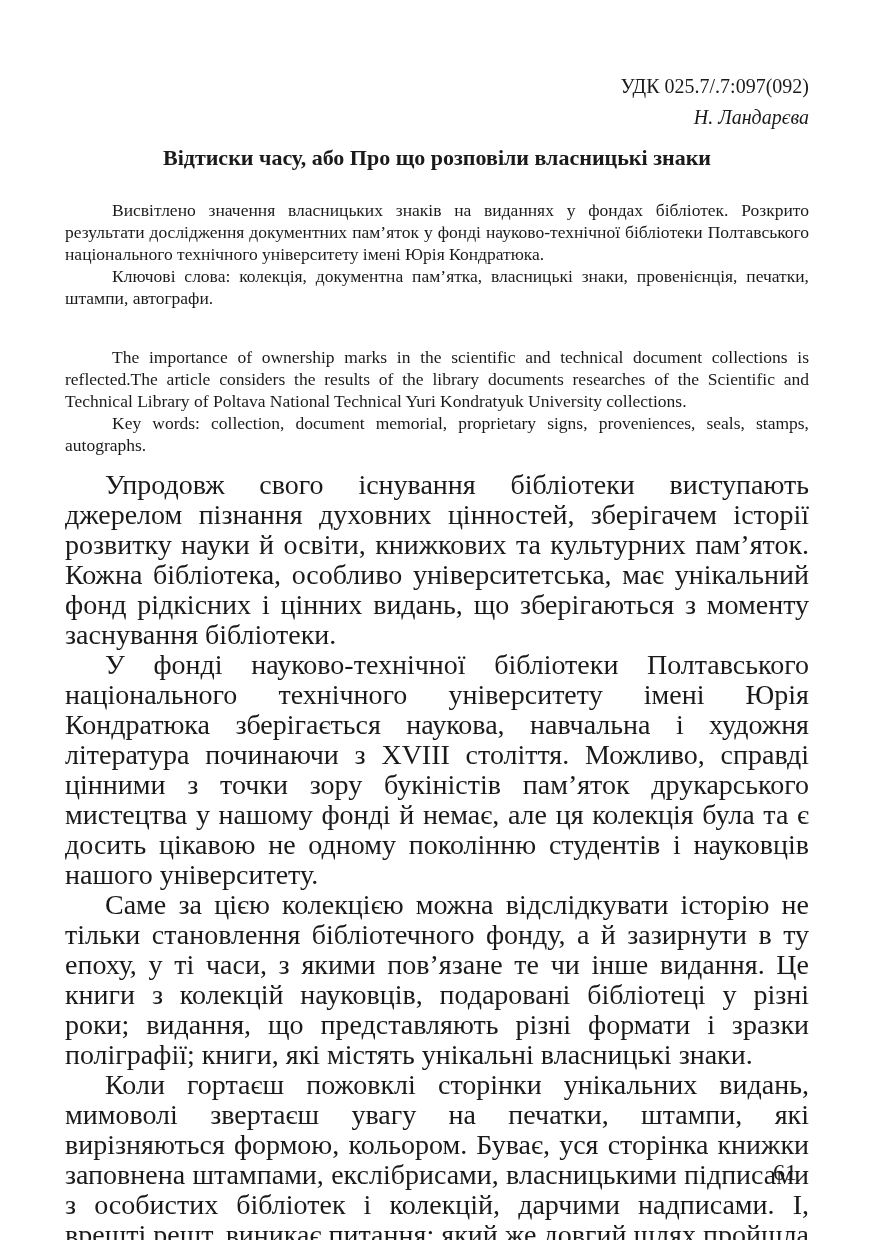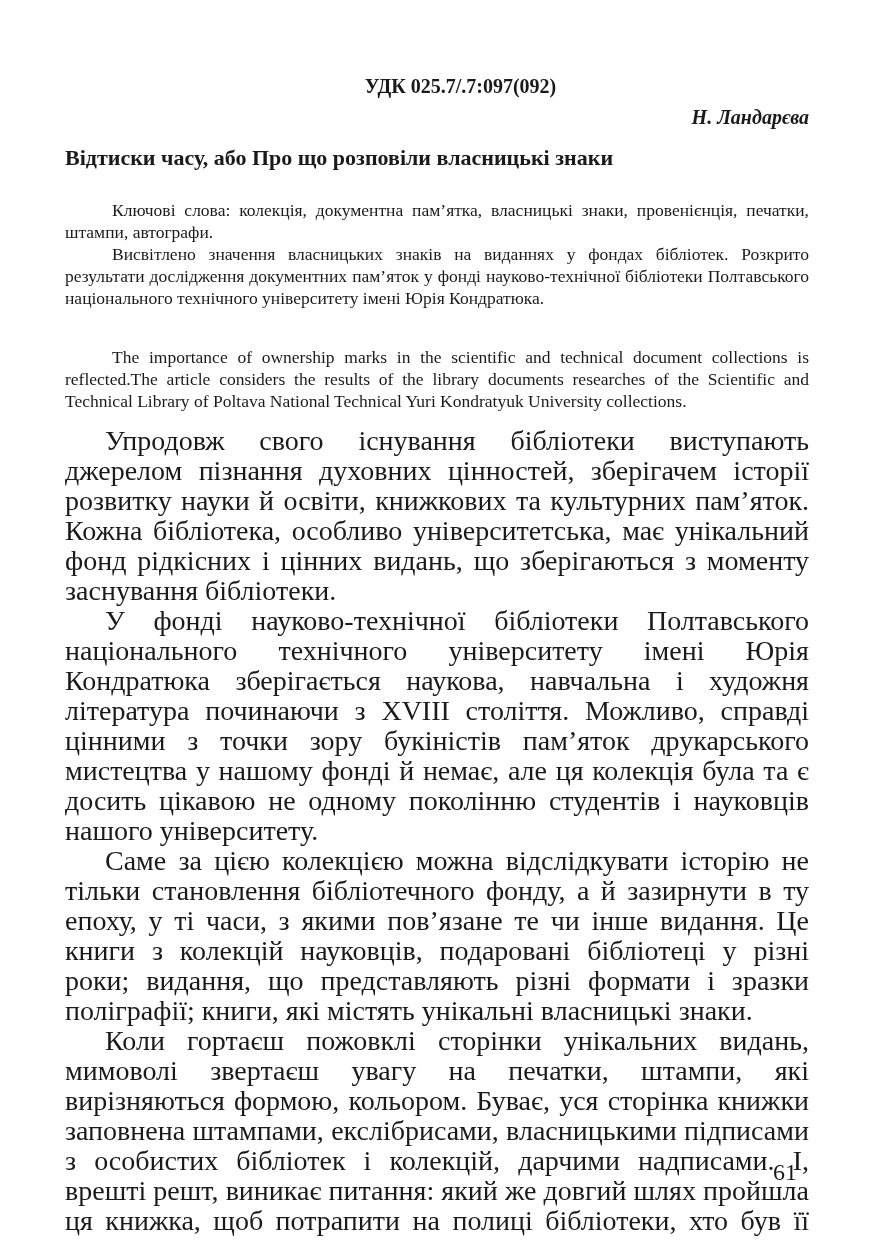--- a/index.html
+++ b/index.html
@@ -22,38 +22,38 @@
     position: absolute;
     top: 74px;
     left: 65px;
     width: 744px;
   }
 
   .udc {
     font-size: 20px;
     line-height: 24px;
     text-indent: 47px;
-    text-align: center;
-    font-weight: bold;
+    text-align: right;
   }
 
   .author {
     margin-top: 7px;
     font-size: 20px;
     line-height: 24px;
-    font-weight: bold;
+    font-weight: normal;
     font-style: italic;
     text-align: right;
   }
 
   .title {
     margin-top: 13px;
     font-size: 22px;
     line-height: 31px;
     font-weight: bold;
+    text-align: center;
   }
   .title .title-line { display: block; }
 
   .abstract {
     margin-top: 26px;
     font-size: 17.5px;
     line-height: 22px;
     text-align: justify;
   }
   .abstract p { text-indent: 47px; }
@@ -85,26 +85,27 @@
 
     <div class="udc">УДК 025.7/.7:097(092)</div>
 
     <div class="author">Н. Ландарєва</div>
 
     <h1 class="title">
       <span class="title-line">Відтиски часу, або Про що розповіли власницькі знаки</span>
     </h1>
 
     <section class="abstract abstract-uk">
+      <p>Висвітлено значення власницьких знаків на виданнях у фондах бібліотек. Розкрито результати дослідження документних пам’яток у фонді науково-технічної бібліотеки Полтавського національного технічного університету імені Юрія Кондратюка.</p>
       <p>Ключові слова: колекція, документна пам’ятка, власницькі знаки, провенієнція, печатки, штампи, автографи.</p>
-      <p>Висвітлено значення власницьких знаків на виданнях у фондах бібліотек. Розкрито результати дослідження документних пам’яток у фонді науково-технічної бібліотеки Полтавського національного технічного університету імені Юрія Кондратюка.</p>
     </section>
 
     <section class="abstract abstract-en">
       <p>The importance of ownership marks in the scientific and technical document collections is reflected.The article considers the results of the library documents researches of the Scientific and Technical Library of Poltava National Technical Yuri Kondratyuk University collections.</p>
+      <p>Key words: collection, document memorial, proprietary signs, proveniences, seals, stamps, autographs.</p>
     </section>
 
     <section class="body-text">
       <p>Упродовж свого існування бібліотеки виступають джерелом пізнання духовних цінностей, зберігачем історії розвитку науки й освіти, книжкових та культурних пам’яток. Кожна бібліотека, особливо університетська, має унікальний фонд рідкісних і цінних видань, що зберігаються з моменту заснування бібліотеки.</p>
       <p>У фонді науково-технічної бібліотеки Полтавського національного технічного університету імені Юрія Кондратюка зберігається наукова, навчальна і художня література починаючи з XVIII століття. Можливо, справді цінними з точки зору букіністів пам’яток друкарського мистецтва у нашому фонді й немає, але ця колекція була та є досить цікавою не одному поколінню студентів і науковців нашого університету.</p>
       <p>Саме за цією колекцією можна відслідкувати історію не тільки становлення бібліотечного фонду, а й зазирнути в ту епоху, у ті часи, з якими пов’язане те чи інше видання. Це книги з колекцій науковців, подаровані бібліотеці у різні роки; видання, що представляють різні формати і зразки поліграфії; книги, які містять унікальні власницькі знаки.</p>
       <p>Коли гортаєш пожовклі сторінки унікальних видань, мимоволі звертаєш увагу на печатки, штампи, які вирізняються формою, кольором. Буває, уся сторінка книжки заповнена штампами, екслібрисами, власницькими підписами з особистих бібліотек і колекцій, дарчими надписами. І, врешті решт, виникає питання: який же довгий шлях пройшла ця книжка, щоб потрапити на полиці бібліотеки, хто був її попереднім власником, що стоїть за дарчим надписом на ній?</p>
     </section>
 
   </div>

